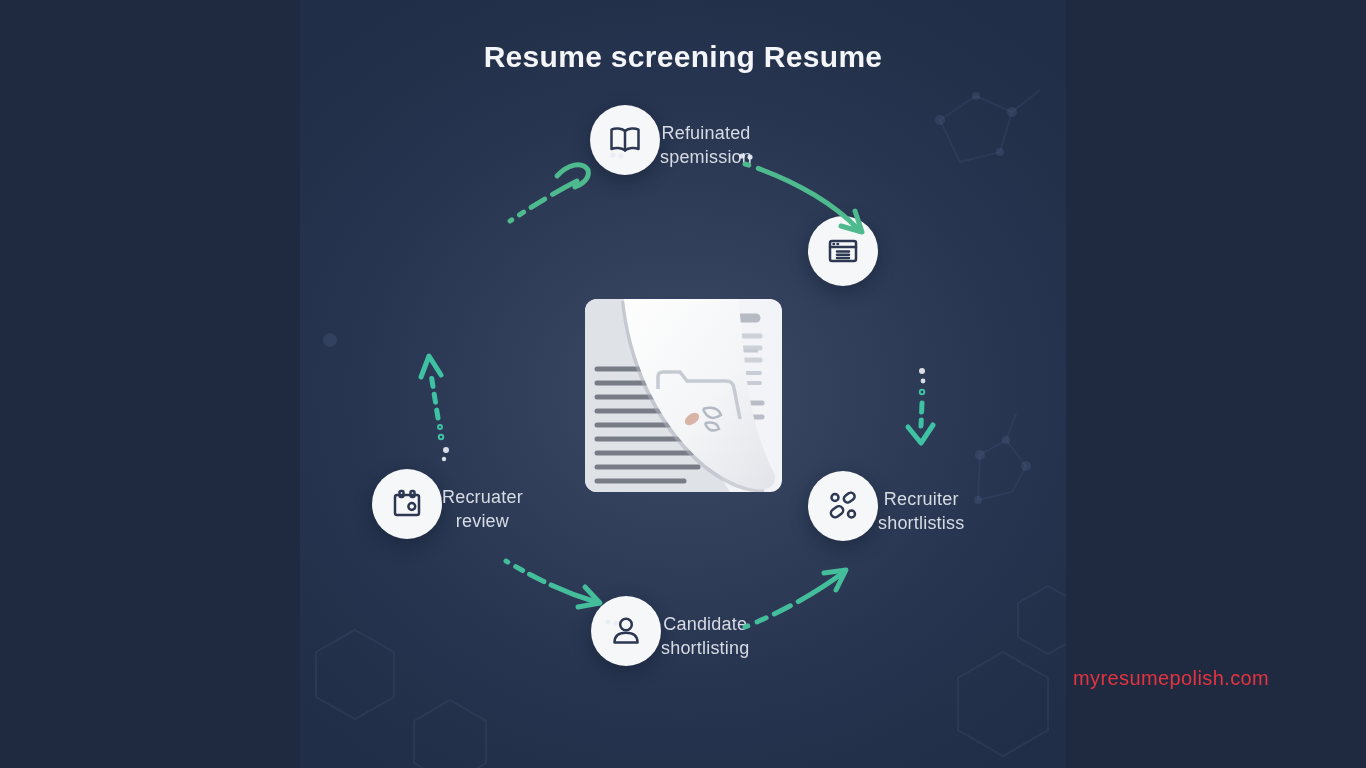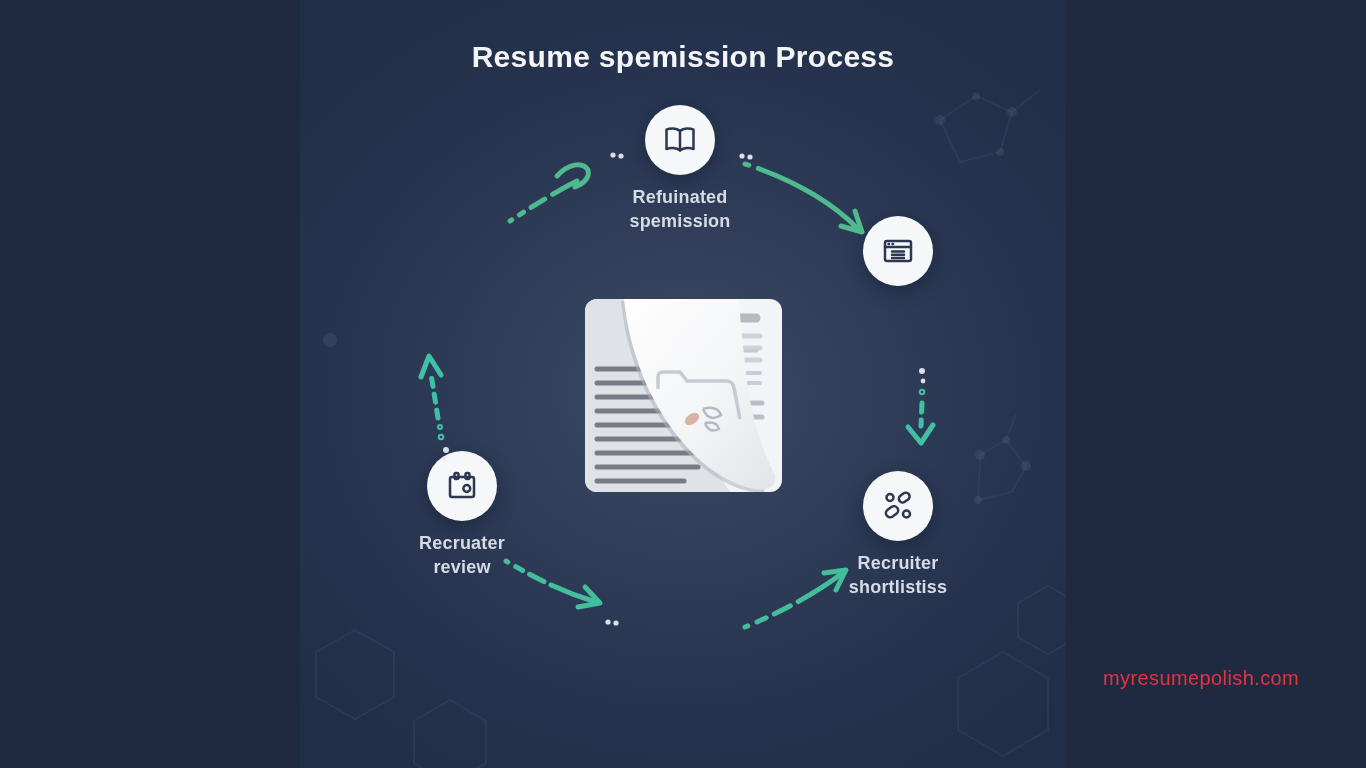--- a/index.html
+++ b/index.html
@@ -11,43 +11,43 @@
   .photo{
     position:absolute;left:300px;top:0;width:766px;height:768px;overflow:hidden;
     background:
       radial-gradient(ellipse 520px 460px at 50% 51%, #3c4a66 0%, #2f3d59 38%, #263450 66%, #223049 88%, #212e47 100%);
   }
   .decor{position:absolute;left:0;top:0;width:766px;height:768px;pointer-events:none;}
   .title{
     position:absolute;left:0;top:40px;width:766px;text-align:center;
     color:#f3f5f8;font-size:30px;font-weight:bold;letter-spacing:.3px;
   }
-  .step{position:absolute;width:180px;display:flex;flex-direction:column;align-items:center;font-weight:bold;}
+  .step{position:absolute;width:180px;display:flex;flex-direction:row;align-items:center;}
   .circle{
     width:70px;height:70px;border-radius:50%;background:#f6f7f9;
     display:flex;align-items:center;justify-content:center;
     box-shadow:0 6px 18px rgba(10,16,30,.35);
   }
   .circle svg{width:40px;height:40px;}
   .step-label{
     margin-top:11px;text-align:center;color:#d6dbe4;font-size:18px;line-height:1.32;
     white-space:pre-line;letter-spacing:.2px;
   }
   
   .pos-top    {left:290px;top:105px;}   
   .pos-tr     {left:508px;top:216px;}   
   .pos-br     {left:508px;top:471px;}   
   .pos-bottom {left:291px;top:596px;}   
-  .pos-bl     {left:72px; top:451px;justify-content:flex-end;}   
+  .pos-bl     {left:72px; top:469px;}   
   .pos-tl     {left:72px; top:220px;}   
   .doc{position:absolute;left:280px;top:291px;width:207px;height:207px;}
   .arrows{position:absolute;left:0;top:0;width:1366px;height:768px;pointer-events:none;}
   .watermark{
     position:absolute;left:1073px;top:667px;
-    color:#e5333f;font-size:20px;letter-spacing:.4px;margin-left:30px;
+    color:#e5333f;font-size:20px;letter-spacing:.4px;
   }
 </style>
 </head>
 <body>
 
 <div class="photo">
 
   <svg class="decor" viewBox="0 0 766 768">
     <g stroke="#5a6c93" stroke-width="2" fill="none" opacity="0.16">
       <polygon points="55,630 94,652 94,697 55,719 16,697 16,652"></polygon>
@@ -63,21 +63,21 @@
       <circle cx="712" cy="112" r="5"></circle>
         <circle cx="700" cy="152" r="4"></circle>
       <circle cx="680" cy="455" r="5"></circle>
         <circle cx="706" cy="440" r="4"></circle>
       <circle cx="726" cy="466" r="5"></circle>
         <circle cx="678" cy="500" r="4"></circle>
       <circle cx="30" cy="340" r="7"></circle>
     </g>
   </svg>
 
-  <div class="title">Resume spemission Process</div>
+  <div class="title">Resume screening Resume</div>
 
   <svg class="doc" viewBox="0 0 207 207">
     <defs>
       <linearGradient id="curlGrad" x1="0" y1="0" x2="1" y2="1">
         <stop offset="0" stop-color="#fefefe"></stop>
         <stop offset="0.55" stop-color="#f4f5f7"></stop>
         <stop offset="1" stop-color="#e2e4e9"></stop>
       </linearGradient>
       <clipPath id="sheetClip">
           <rect x="5" y="8" width="197" height="193" rx="12"></rect>
@@ -144,20 +144,30 @@
         <circle cx="12" cy="11.5" r="3.5"></circle>
         <rect x="20.5" y="8" width="11.5" height="7.5" rx="3.7" transform="rotate(-36 26 11.7)"></rect>
         <rect x="7.5" y="21.5" width="13" height="8.5" rx="4.2" transform="rotate(-36 14 25.7)"></rect>
         <circle cx="28.5" cy="28" r="3.5"></circle>
       </svg>
     </div>
     <div class="step-label">Recruiter
 shortlistiss</div>
   </div>
 
+  <div class="step pos-bottom">
+    <div class="circle">
+      <svg viewBox="0 0 40 40" fill="none" stroke="#2c3752" stroke-width="2.5" stroke-linecap="round" stroke-linejoin="round">
+        <circle cx="20" cy="13.5" r="5.8"></circle>
+        <path d="M8.5 31.5 C8.5 24 13.5 21.8 20 21.8 C26.5 21.8 31.5 24 31.5 31.5 Z"></path>
+      </svg>
+    </div>
+    <div class="step-label">Candidate
+shortlisting</div>
+  </div>
 
   <div class="step pos-bl">
     <div class="circle">
       <svg viewBox="0 0 40 40" fill="none" stroke="#2c3752" stroke-width="2.5" stroke-linecap="round" stroke-linejoin="round">
         <rect x="8" y="11" width="24" height="20" rx="2"></rect>
         <rect x="12.5" y="7" width="4" height="6" rx="1.5"></rect>
         <rect x="23.5" y="7" width="4" height="6" rx="1.5"></rect>
         <circle cx="24.8" cy="22.5" r="3.4"></circle>
       </svg>
     </div>

